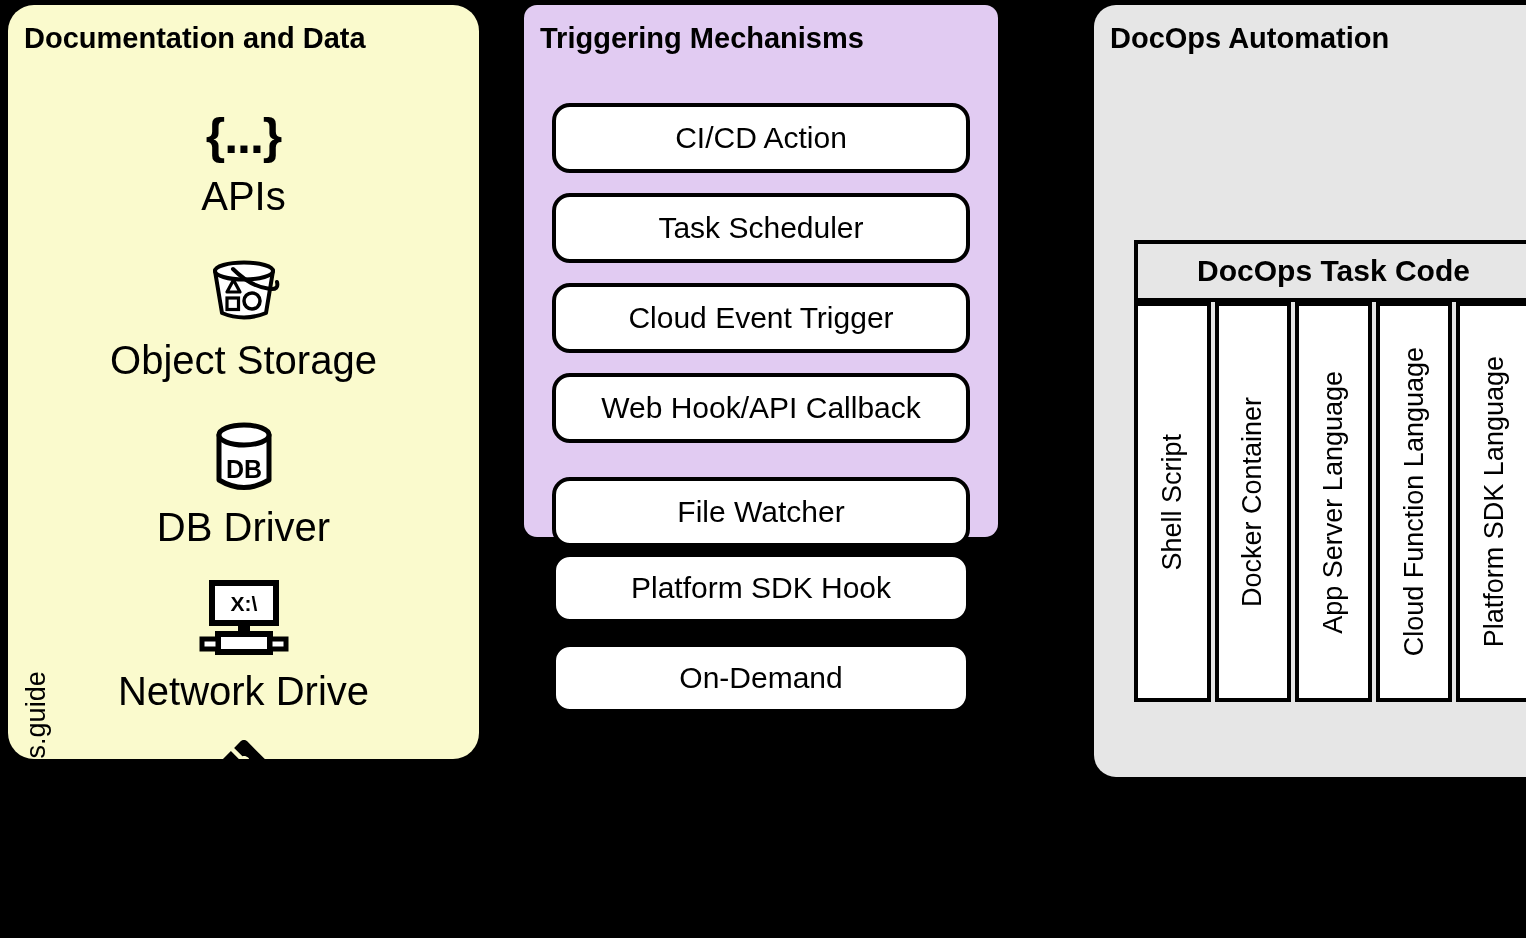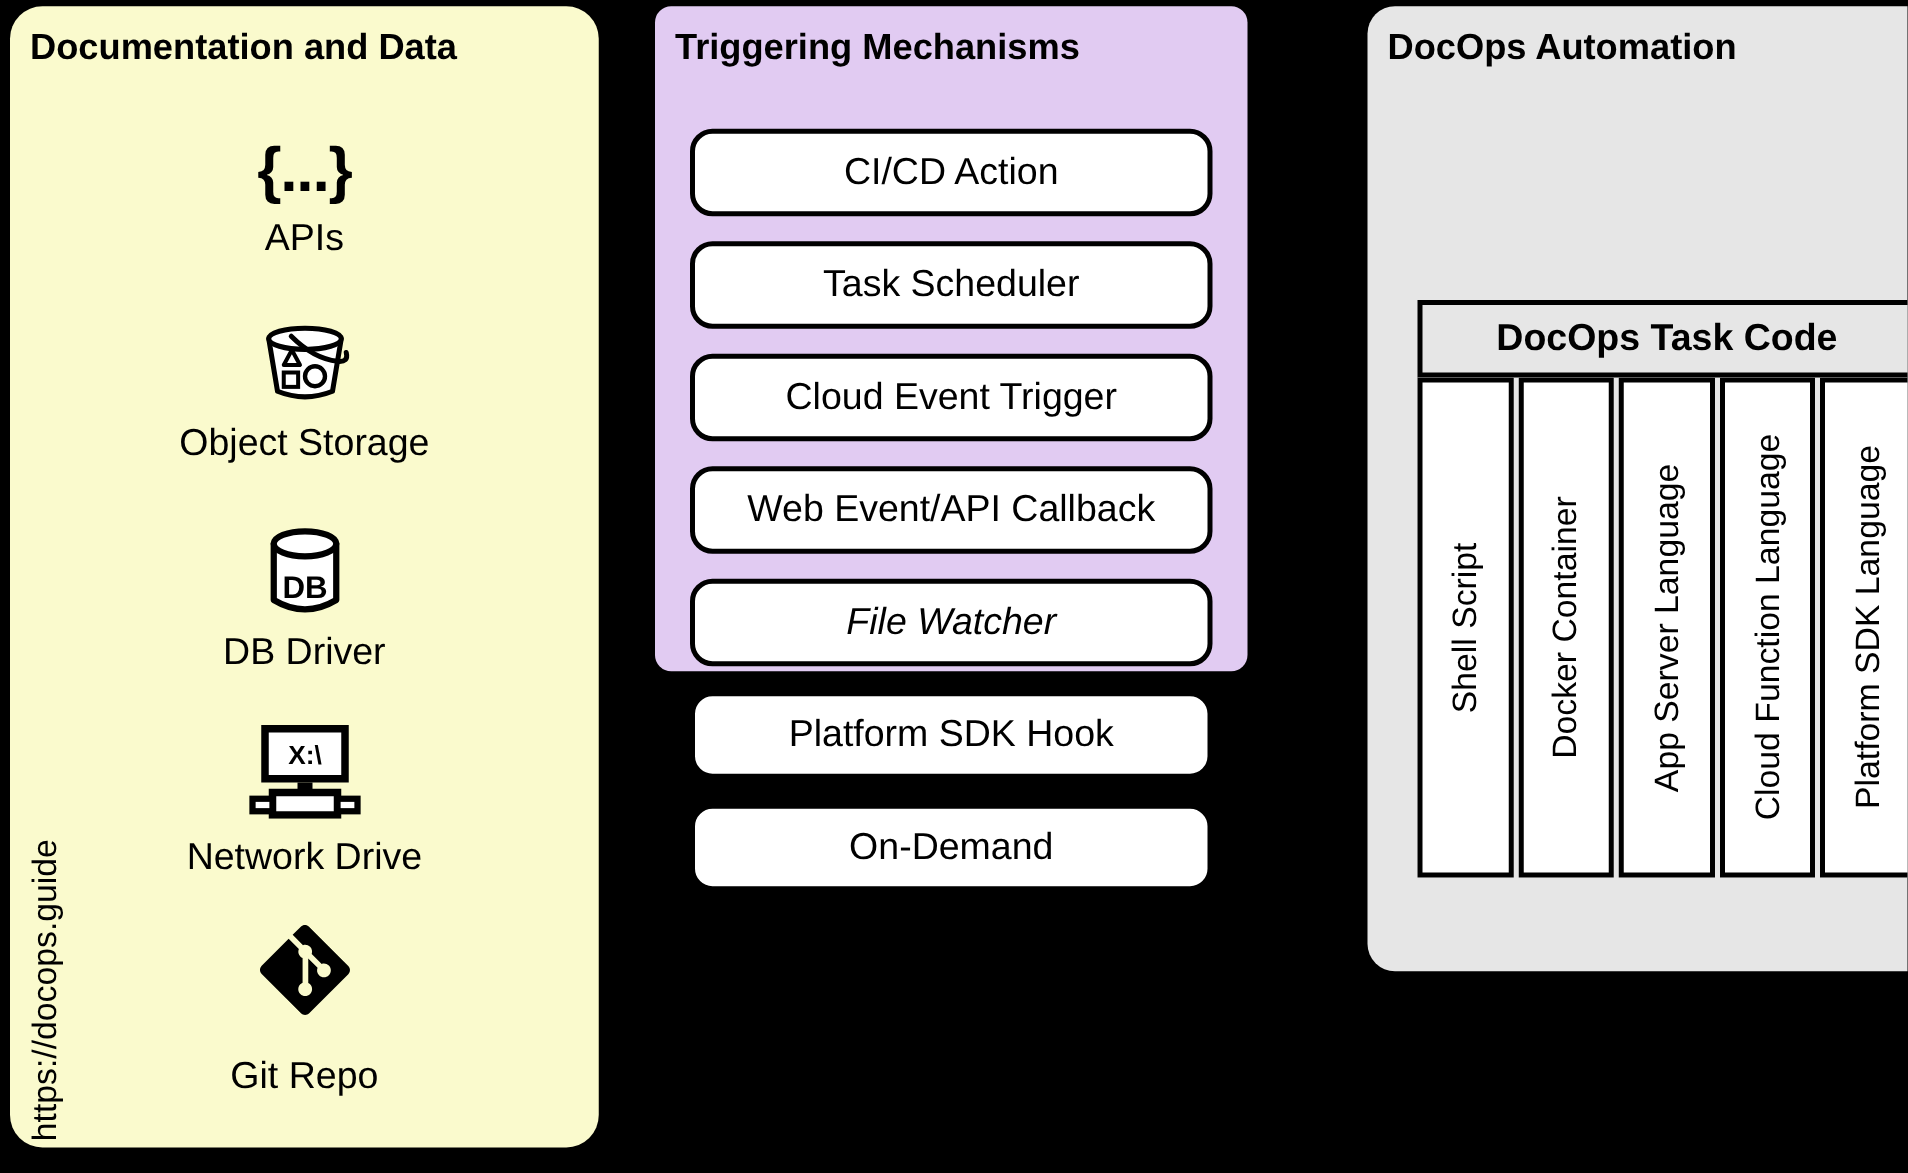--- a/index.html
+++ b/index.html
@@ -12,28 +12,28 @@
     color:#000000;
   }
   .panel{position:absolute;box-sizing:border-box;}
   .panel-title{
     position:absolute;top:18px;left:16px;
     font-size:29px;font-weight:bold;line-height:1.1;
     white-space:nowrap;
   }
   
   #docs-panel{
-    left:8px;top:5px;width:471px;height:913px;
+    left:8px;top:5px;width:471px;height:754px;
     background:#FAFACD;border-radius:26px;
   }
   .doc-item{
     position:absolute;left:0;width:100%;
     display:flex;flex-direction:column;align-items:center;
   }
-  .doc-label{font-size:30px;line-height:1.1;white-space:nowrap;}
+  .doc-label{font-size:40px;line-height:1.1;white-space:nowrap;}
   .braces-glyph{
     font-size:50px;font-weight:800;line-height:1.1;
     letter-spacing:-1px;
   }
   .url-vertical{
     position:absolute;left:14px;top:908px;
     transform:rotate(-90deg);transform-origin:0 0;
     font-size:27px;white-space:nowrap;line-height:1.1;
   }
   
@@ -134,22 +134,22 @@
   </div>
 
   <div class="url-vertical">https://docops.guide</div>
 </div>
 
 <div class="panel" id="triggers-panel">
   <div class="panel-title">Triggering Mechanisms</div>
   <div class="trigger-node" style="top:98px;">CI/CD Action</div>
   <div class="trigger-node" style="top:188px;">Task Scheduler</div>
   <div class="trigger-node" style="top:278px;">Cloud Event Trigger</div>
-  <div class="trigger-node" style="top:368px;">Web Event/API Callback</div>
-  <div class="trigger-node" style="top:458px;font-style:italic;">File Watcher</div>
+  <div class="trigger-node" style="top:368px;">Web Hook/API Callback</div>
+  <div class="trigger-node" style="top:472px;">File Watcher</div>
   <div class="trigger-node" style="top:548px;text-align:center;">Platform SDK Hook</div>
   <div class="trigger-node" style="top:638px;">On-Demand</div>
 </div>
 
 <div class="panel" id="automation-panel">
   <div class="panel-title">DocOps Automation</div>
   <div class="task-table">
     <div class="task-header">DocOps Task Code</div>
     <div class="task-cols">
       <div class="task-cell">

